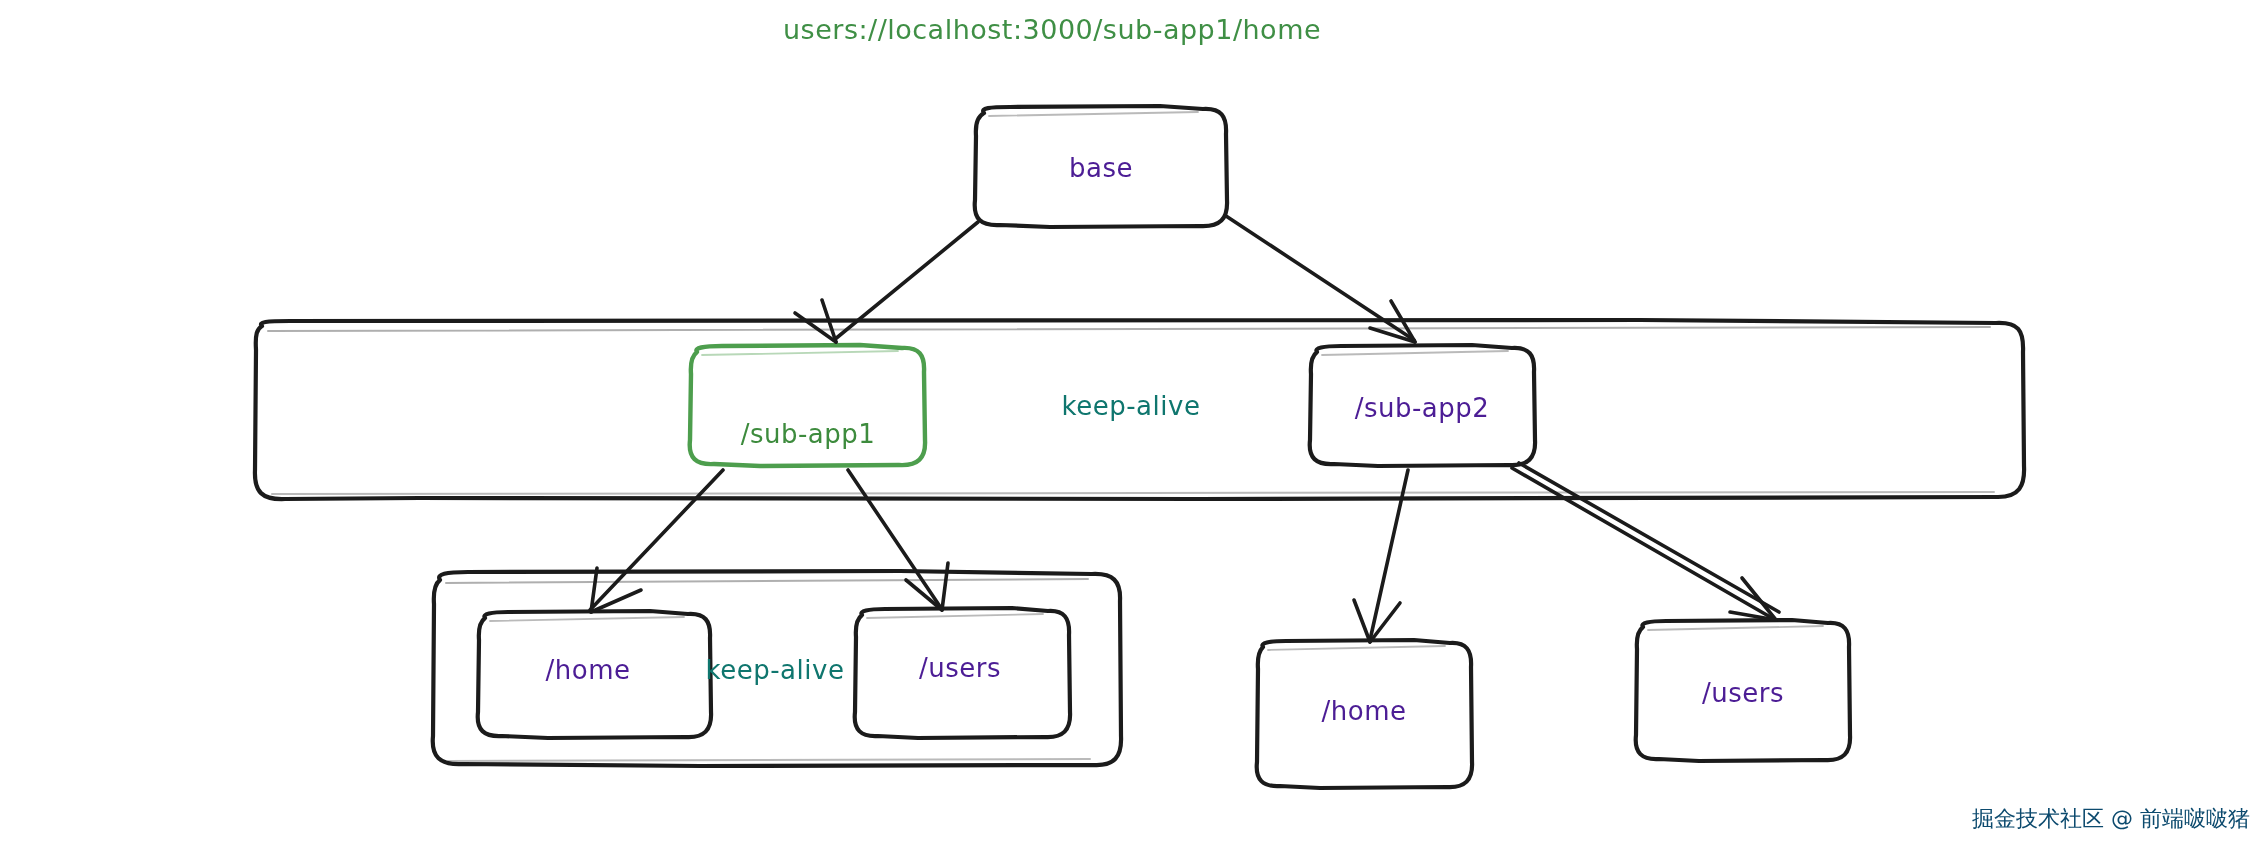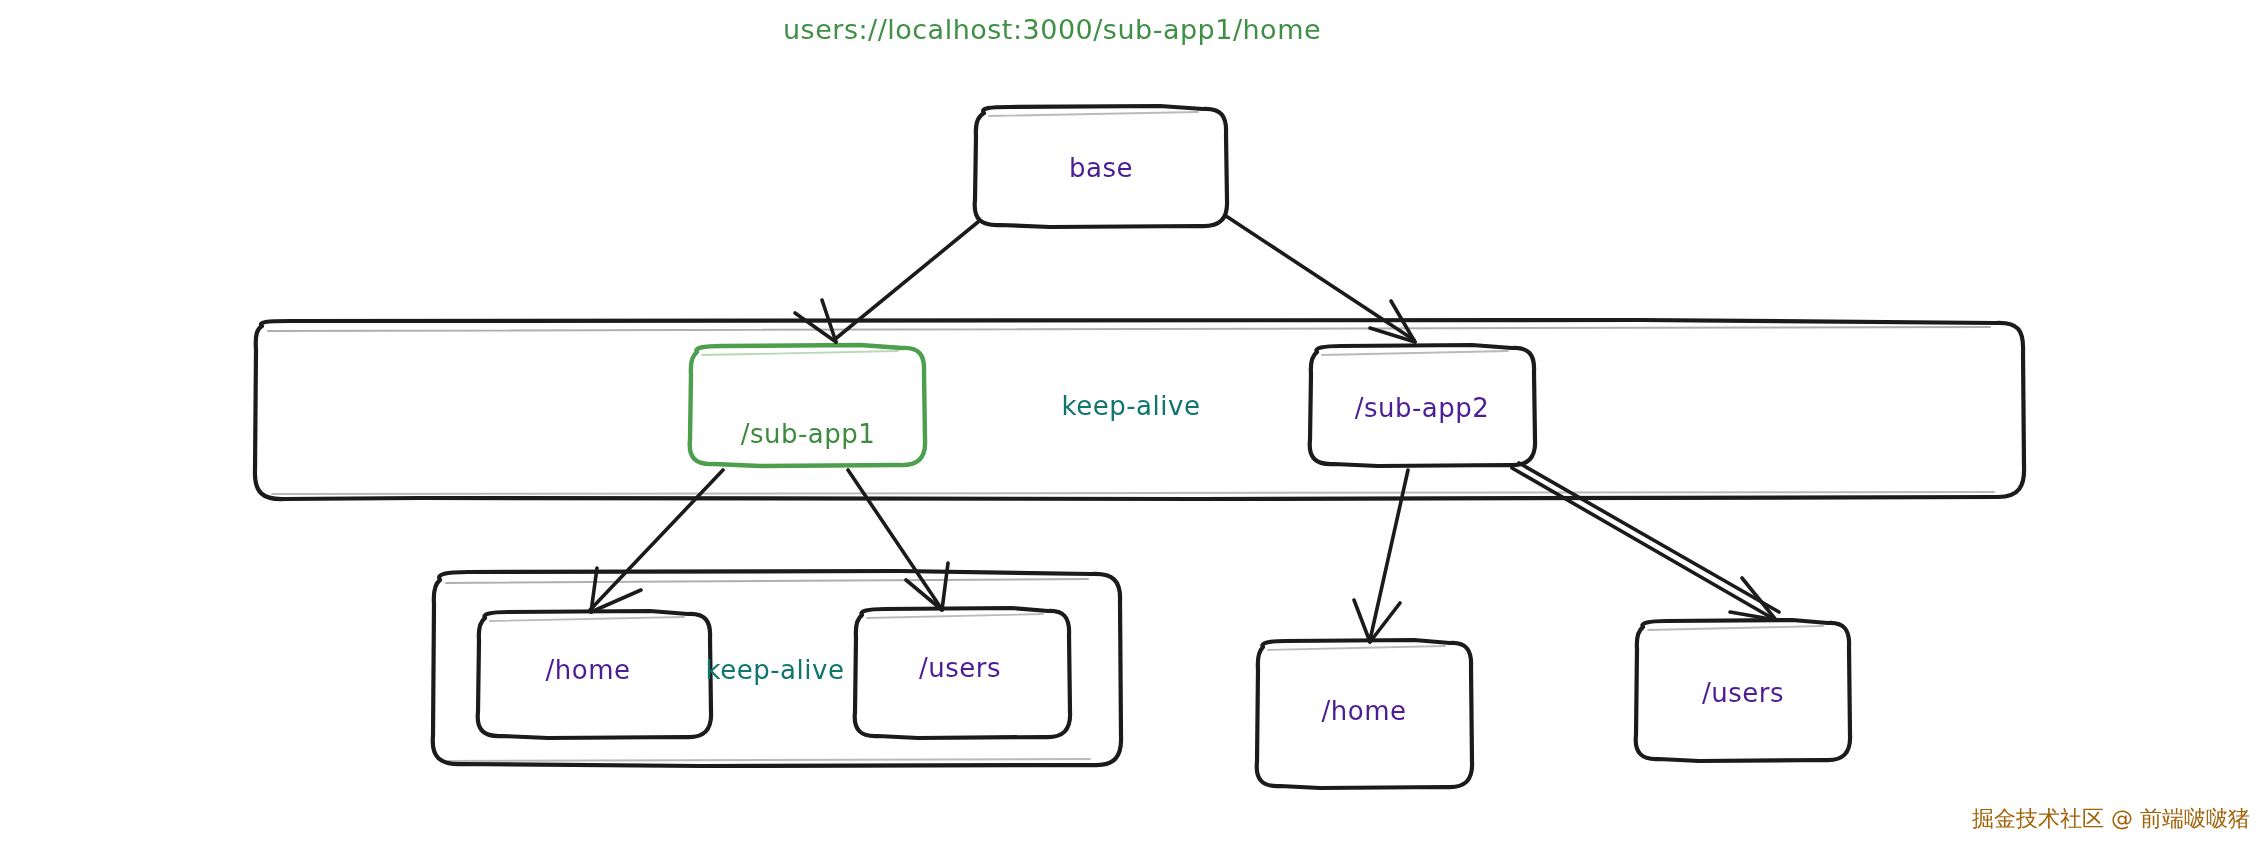--- a/index.html
+++ b/index.html
@@ -48,21 +48,21 @@
     font-size: 26px;
     color: #0f766e;
     transform: translate(-50%, -50%);
   }
 
   #watermark {
     position: absolute;
     right: 16px;
     bottom: 10px;
     font-size: 22px;
-    color: #a16207;
+    color: #0c4a6e;
     font-family: "DejaVu Sans", sans-serif;
     white-space: nowrap;
     text-align: right;
   }
 </style>
 </head>
 <body>
 
 <svg id="canvas" viewBox="0 0 2266 844" xmlns="http://www.w3.org/2000/svg">
 

